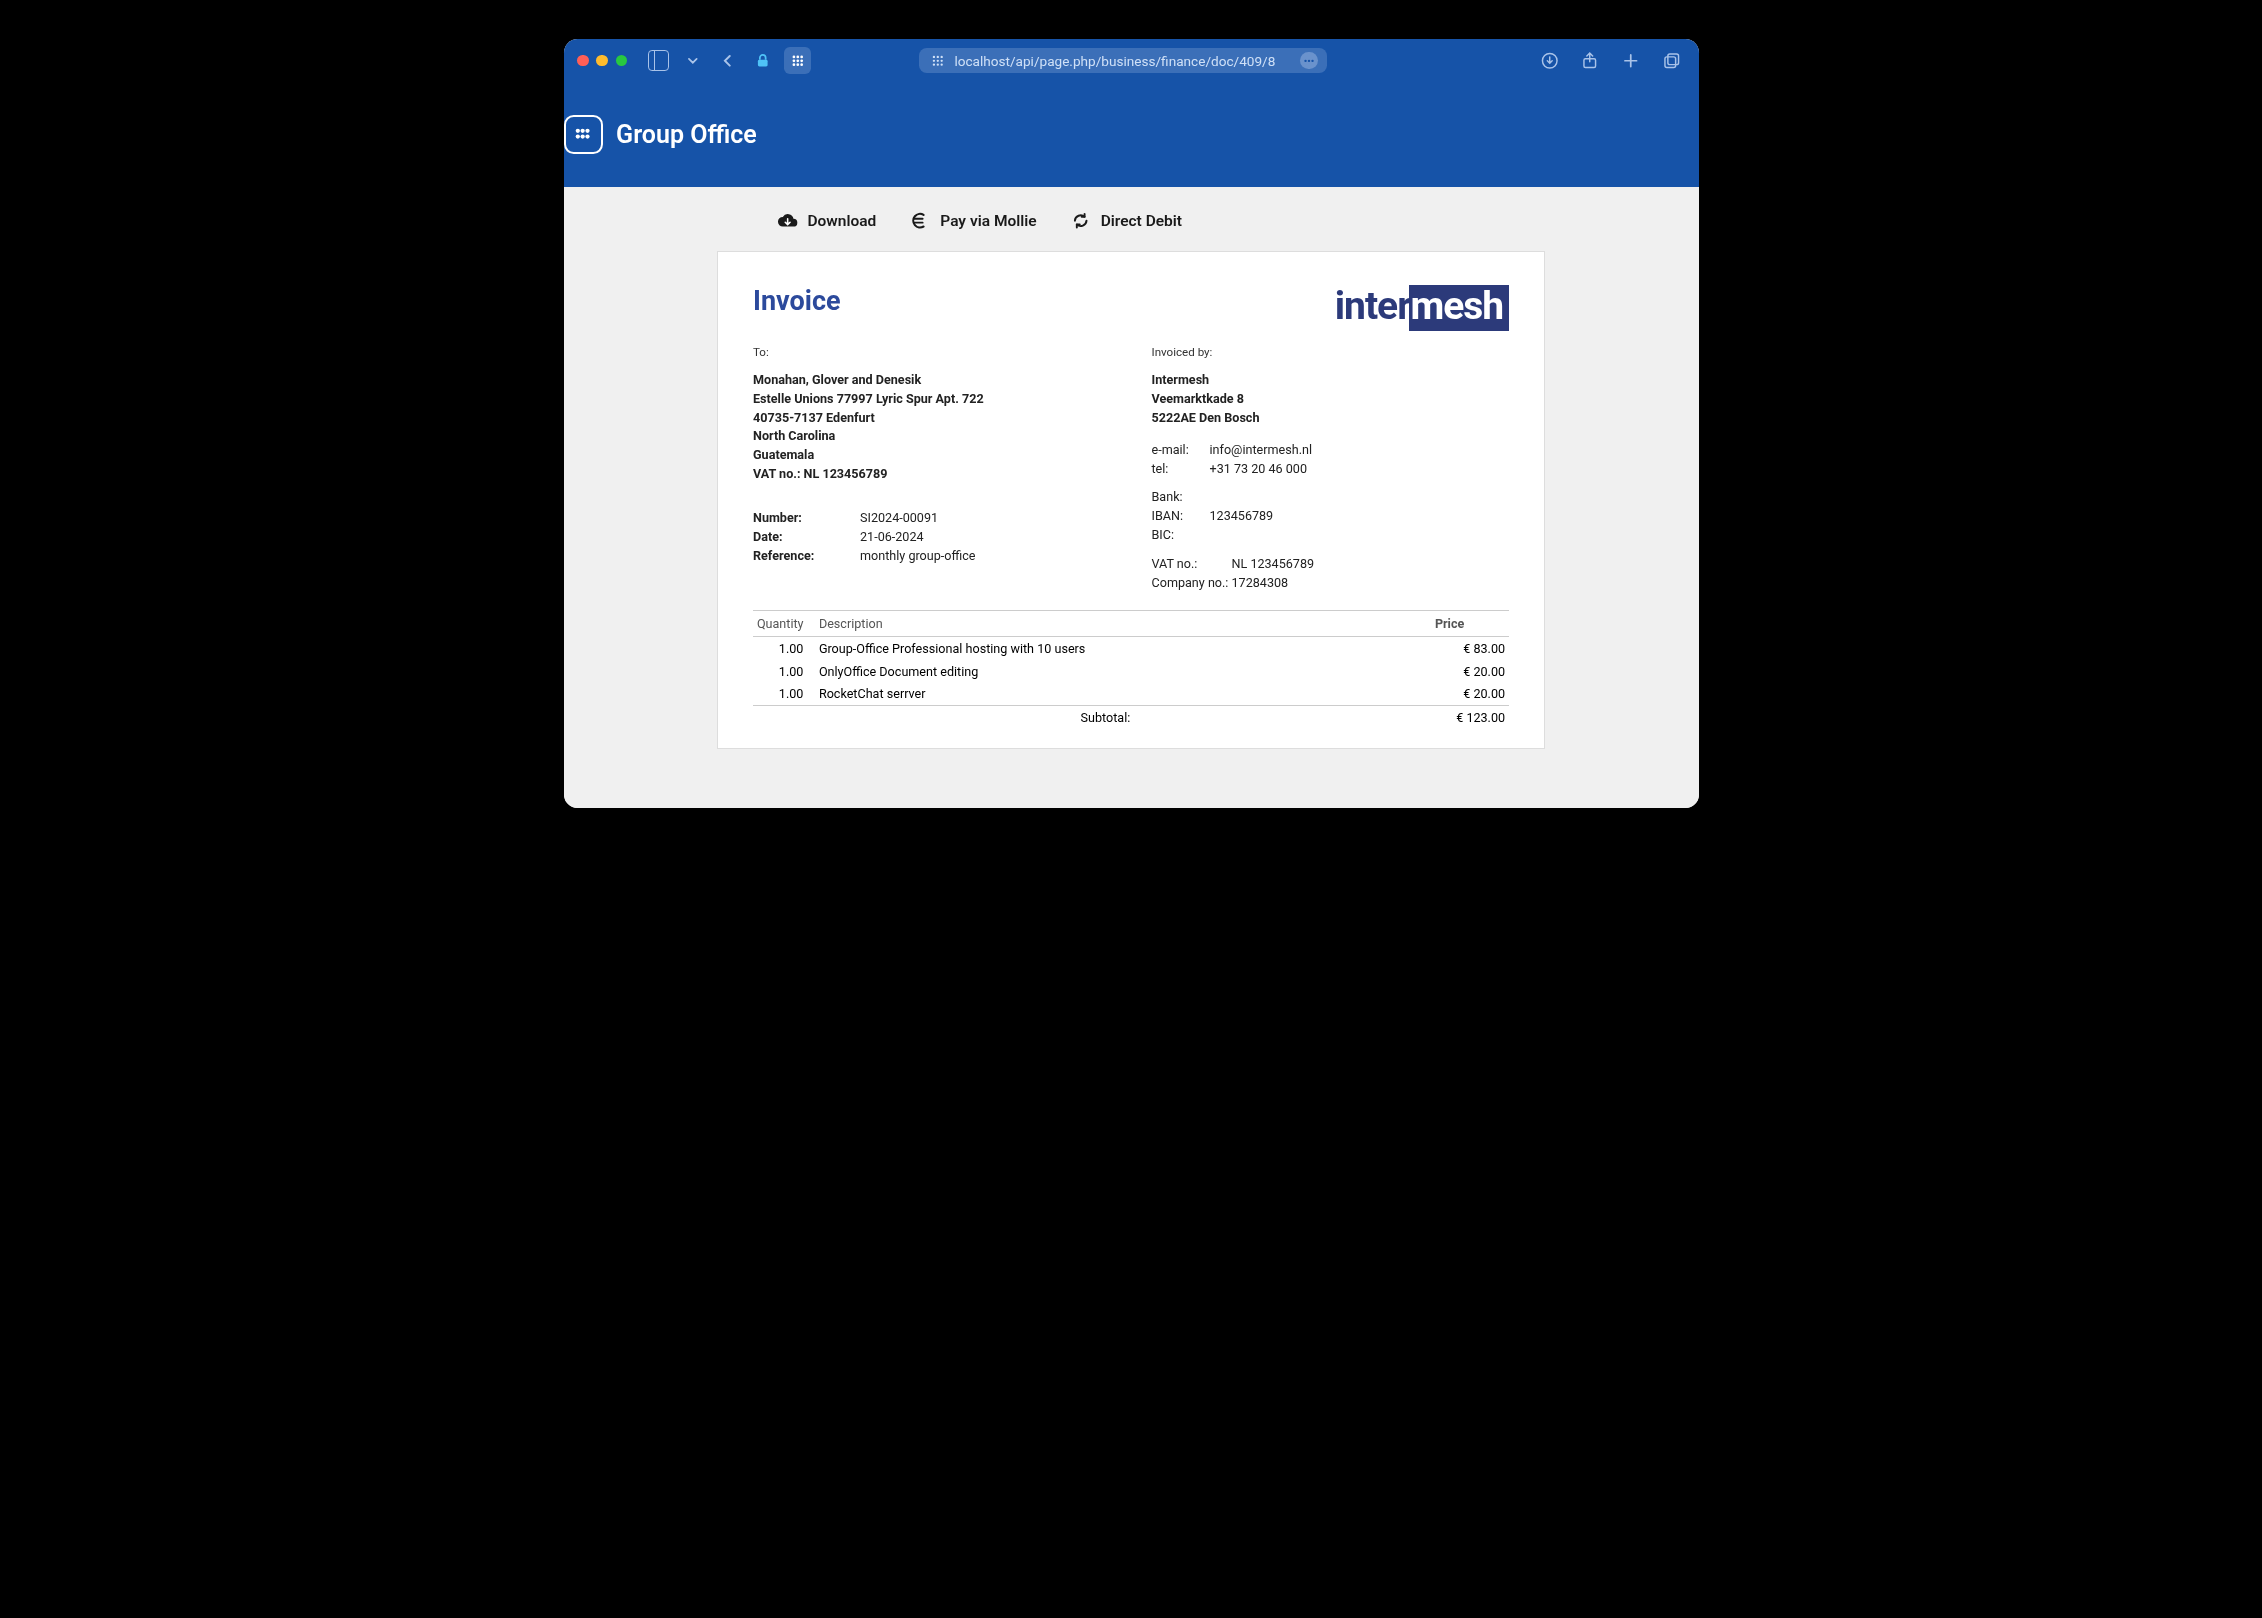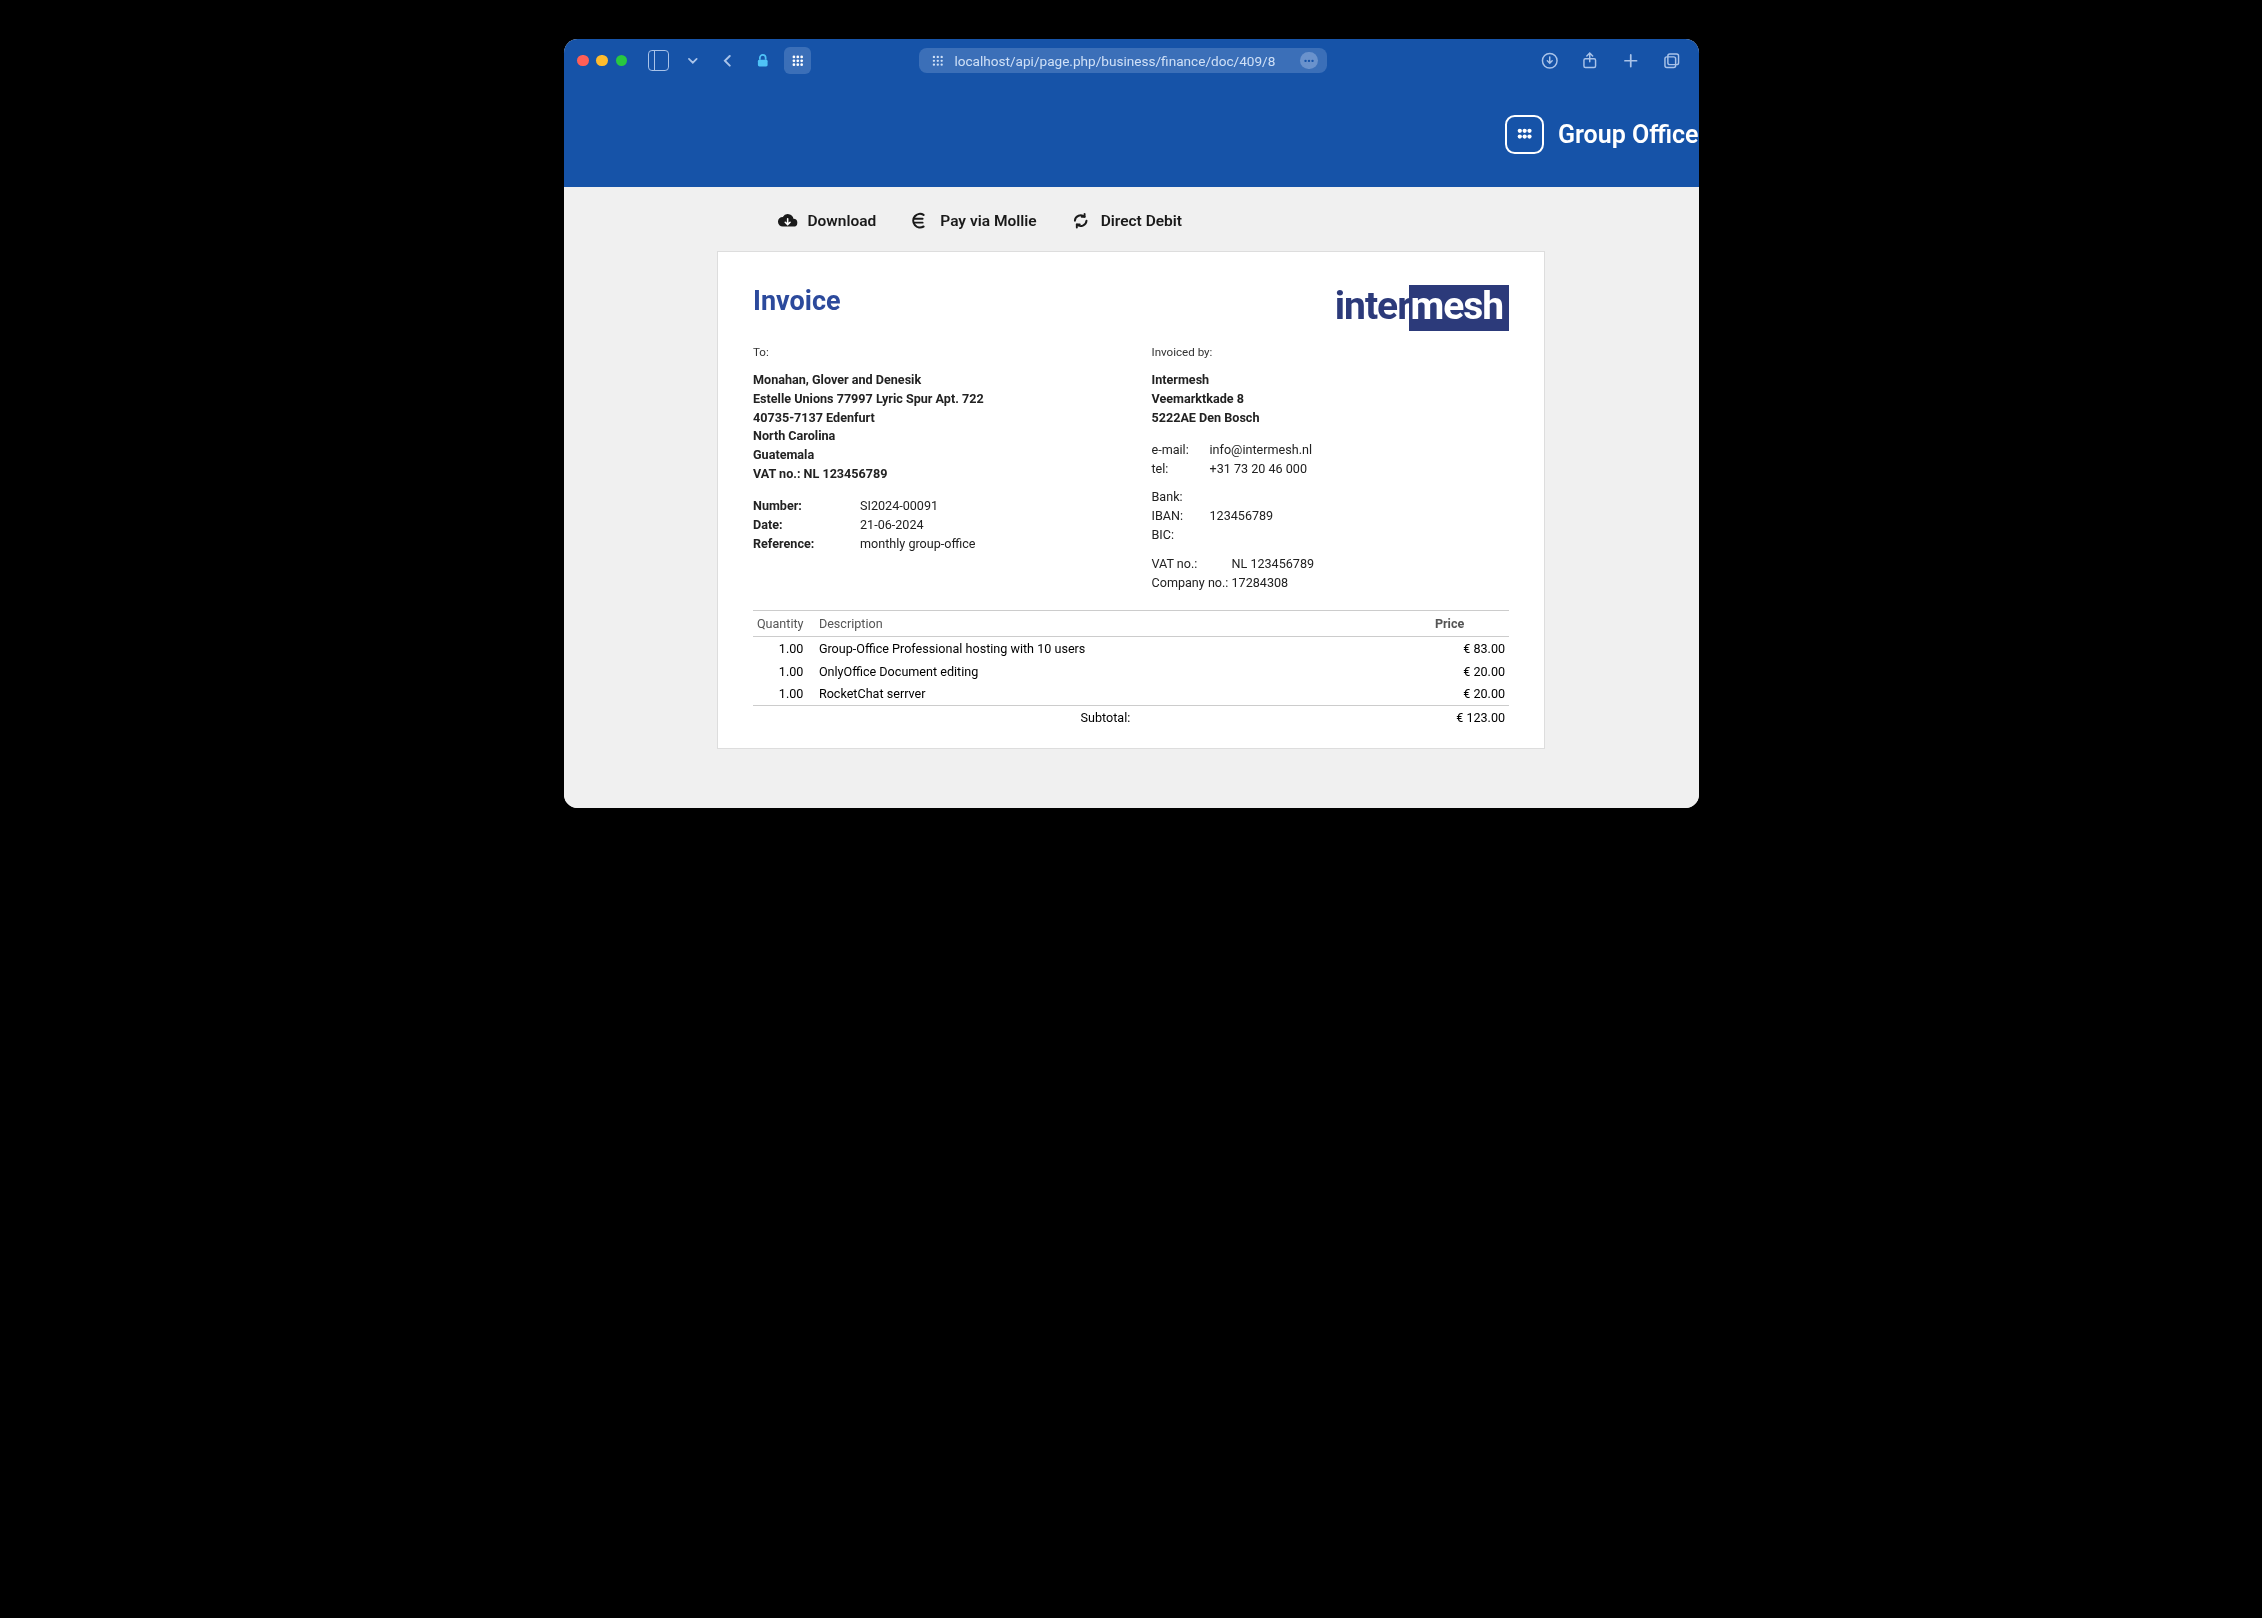--- a/index.html
+++ b/index.html
@@ -72,21 +72,21 @@
     color: #1653a8;
     font-weight: bold;
   }
   .chrome-right { margin-left: auto; display: flex; gap: 13.6px; }
 
   .app-header {
     background: #1653a8;
     height: 105px;
     display: flex;
     align-items: center;
-    justify-content: flex-end;
+    justify-content: flex-start;
     gap: 13.6px;
   }
   .app-logo-box {
     width: 39px; height: 39px;
     border: 2.4px solid #fff;
     border-radius: 9.7px;
     display: flex; align-items: center; justify-content: center;
   }
   .app-title {
     color: #fff;
@@ -145,21 +145,21 @@
     background: #2c3a7a;
     color: #fff;
     padding: 1.9px 5.8px 5.8px 1.9px;
     margin-left: -1.9px;
   }
   .inv-cols { display: flex; gap: 41px; }
   .inv-col { flex: 1; font-size: 12.6px; color: #222; line-height: 1.5; }
   .inv-label { font-size: 11.6px; color: #333; margin-bottom: 9.7px; }
   .addr-line { white-space: pre-line; font-weight: bold; }
 
-  .meta-block { margin-top: 13px; font-size: 12.6px; }
+  .meta-block { margin-top: 25px; font-size: 12.6px; }
   .meta-row { display: flex; }
   .meta-row .k { width: 107px; font-weight: 700; }
 
   .right-meta { margin-top: 3.9px; font-size: 12.6px; }
   .right-meta .row { display: flex; }
   .right-meta .row .k { width: 58px; }
   .right-meta .row .v { }
   .right-meta .spacer { height: 9.7px; }
   .right-meta .row .k2 { width: 80px; }
 

